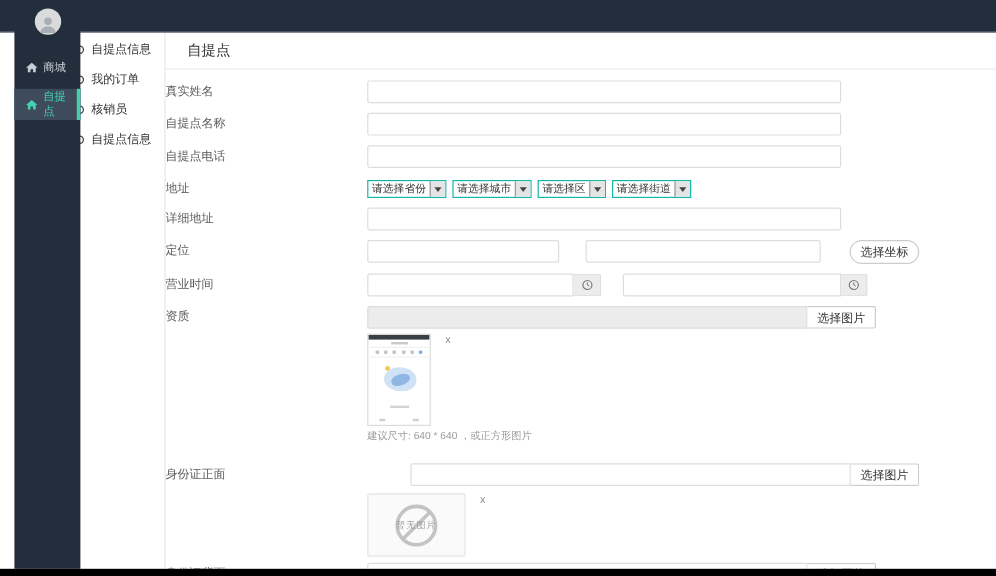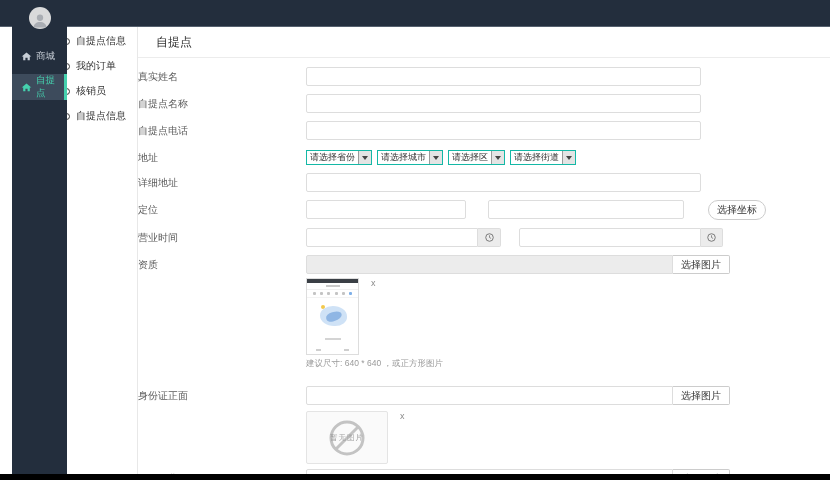--- a/index.html
+++ b/index.html
@@ -60,21 +60,21 @@
   .dot-y { position:absolute; left:14px; top:7px; width:4px; height:4px; background:#f2c84b; border-radius:50%; }
   .ph-cap { width:16px; height:2px; background:#d4d4d4; margin:2px auto 0; }
   .ph-foot { position:absolute; bottom:3px; left:0; right:0; display:flex; justify-content:space-between; padding:0 9px; }
   .ph-foot i { width:5px; height:2px; background:#cfcfcf; }
   .close-x { font-size:9px; color:#8a8a8a; line-height:9px; margin:1px 0 0 12px; cursor:pointer; }
   .hint { font-size:8.5px; color:#9a9a9a; margin-top:3px; margin-bottom:16px; }
 
   
   .noimg { width:82px; height:53px; background:#fafafa; border:1px solid #e4e4e4; border-radius:2px; position:relative; display:flex; align-items:center; justify-content:center; }
   .noimg-txt { position:absolute; font-size:7.5px; color:#9f9f9f; letter-spacing:1px; }
-  .mb6 { margin-bottom:6px; }
+  .mb6 { margin-bottom:6px;gap:36px; }
   .mb4 { margin-bottom:4px; }
 </style>
 </head>
 <body>
 
 <div class="topbar"></div>
 
 <div class="sidebar">
   <div class="avatar">
     <svg width="18" height="18" viewBox="0 0 24 24">

